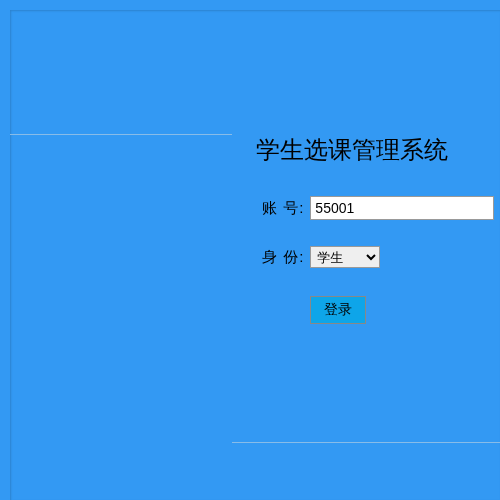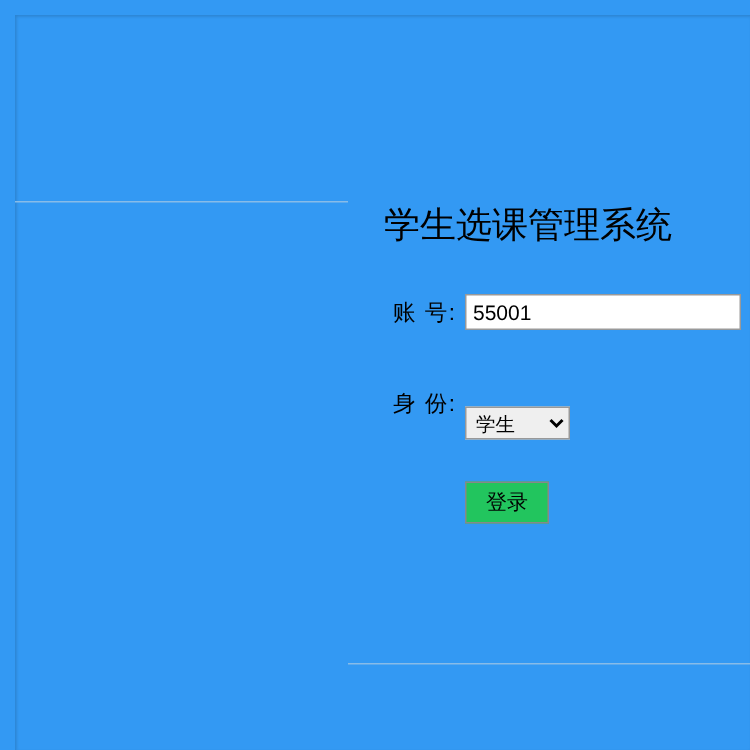--- a/index.html
+++ b/index.html
@@ -70,30 +70,29 @@
       padding: 1px 4px;
       color: #000;
     }
     .field-select {
       width: 70px;
       height: 22px;
       border: 1px solid #999;
       background: #efefef;
       font-size: 13px;
       padding: 1px 2px;
-      margin-top: 25px;
     }
     .button-row {
       margin-top: 2px;
       margin-left: 48px;
     }
     .login-button {
       width: 56px;
       height: 28px;
-      background: #22c55e;
+      background: #0ea5e9;
       border: 1px solid #888;
       font-size: 14px;
       color: #000;
       cursor: pointer;
     }
     .bottom-line {
       position: absolute;
       top: 432px;
       left: 222px;
       width: 278px;

